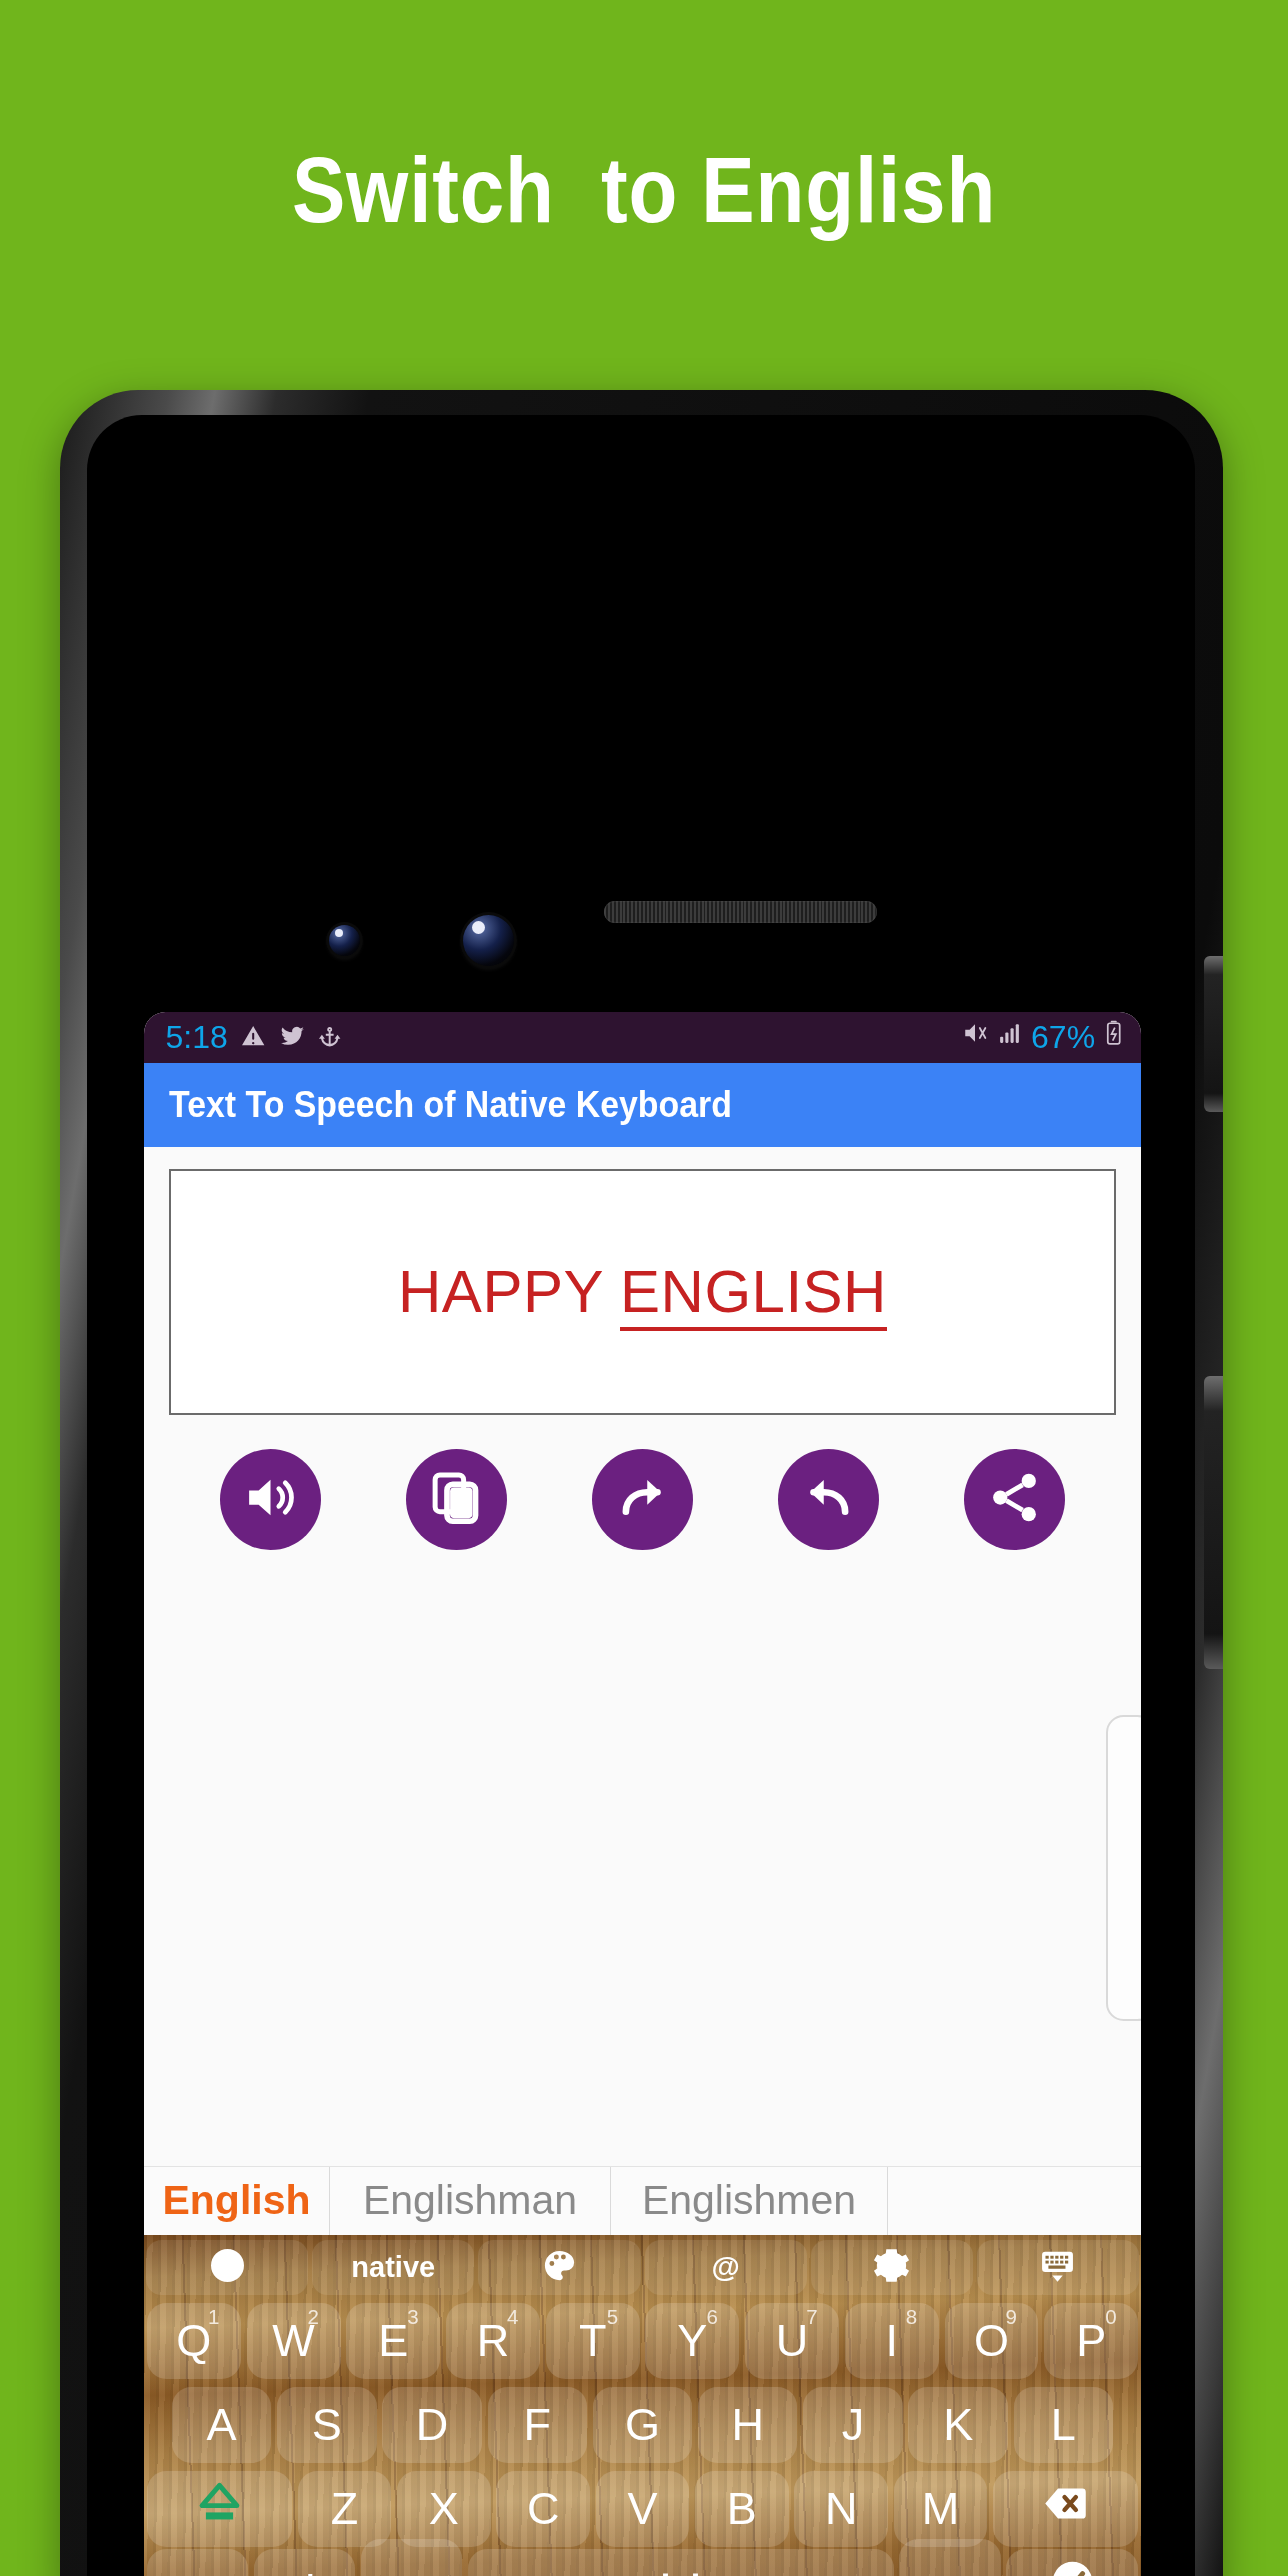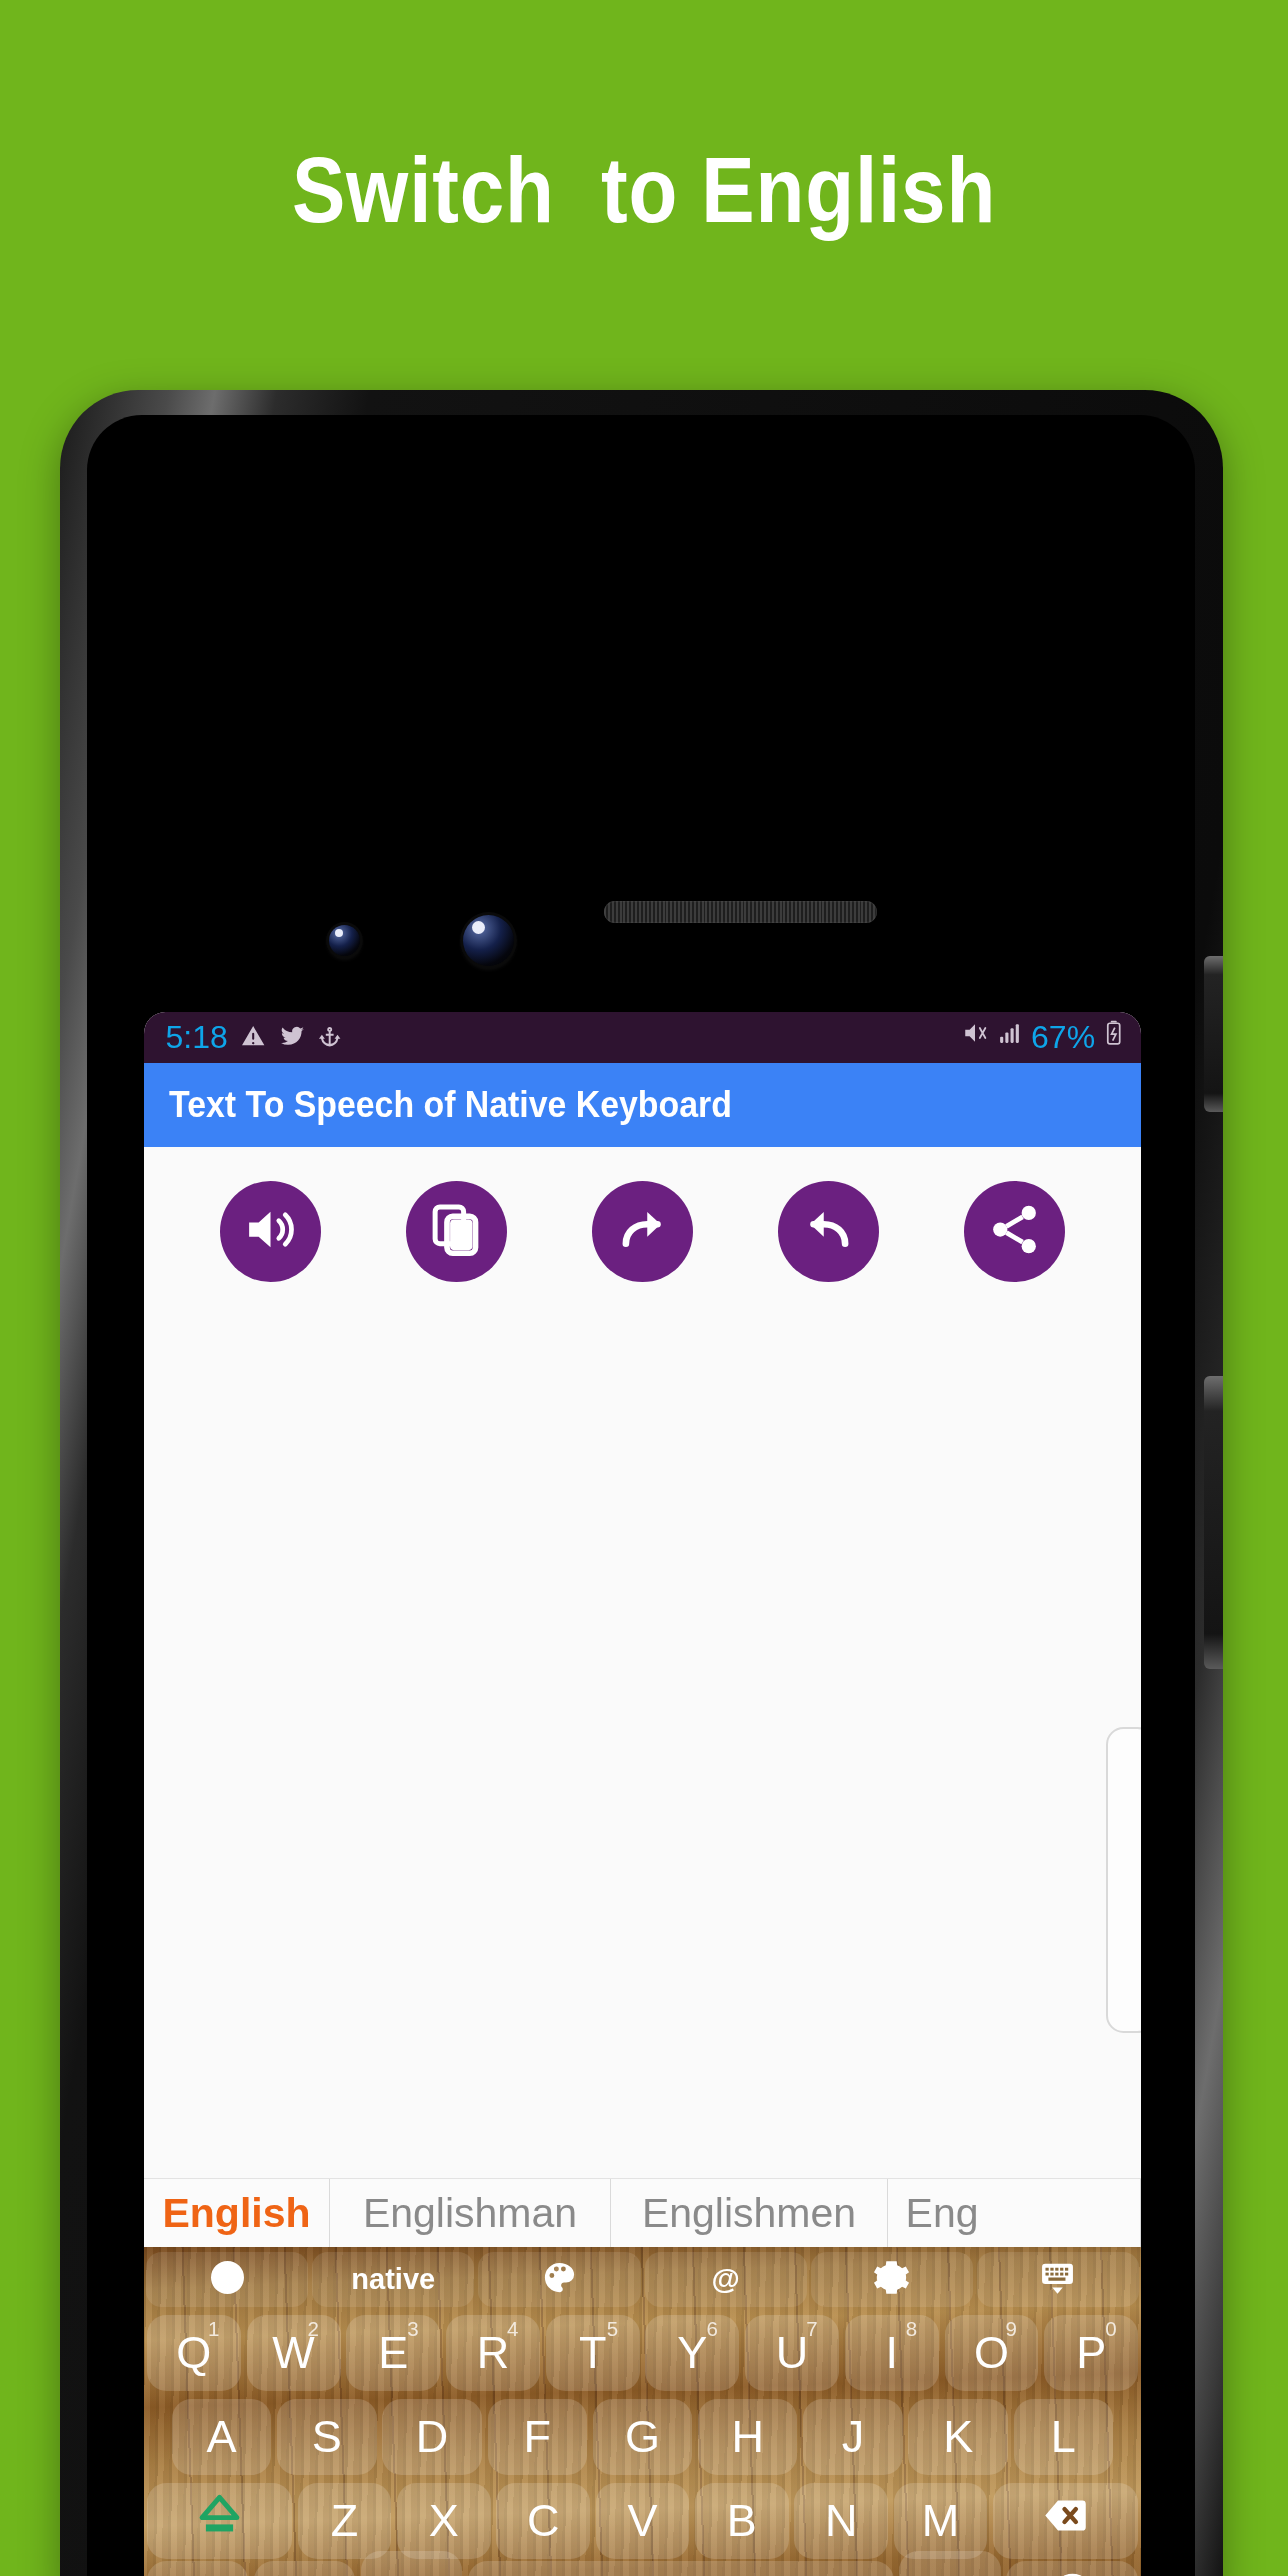--- a/index.html
+++ b/index.html
@@ -266,20 +266,25 @@
           </span>
         </div>
       </div>
 
       <div id="app-bar">
         <div id="app-title">Text To Speech of Native Keyboard</div>
       </div>
 
       <div id="content">
 
+        <div id="text-box">
+          <div id="text-value">
+            <span>HAPPY </span><span class="underlined">ENGLISH</span>
+          </div>
+        </div>
 
         <div id="action-row">
           <div class="action-btn">
             <span>
               <svg viewBox="0 0 24 24">
                   <path d="M3 9v6h4l5 4.5V4.5L7 9H3z"></path>
                   <path d="M15.5 8.3a5 5 0 0 1 0 7.4" fill="none" stroke="#fff" stroke-width="2" stroke-linecap="round"></path>
                   <path d="M18.2 5.8a8.6 8.6 0 0 1 0 12.4" fill="none" stroke="#fff" stroke-width="2" stroke-linecap="round"></path>
                 </svg>
             </span>
@@ -320,21 +325,20 @@
             </span>
           </div>
         </div>
 
         <div id="side-panel"></div>
 
         <div id="suggestion-bar">
           <div class="suggestion active">English</div>
           <div class="suggestion s2">Englishman</div>
           <div class="suggestion s3">Englishmen</div>
-          <div class="suggestion s4">Eng</div>
         </div>
 
         <div id="keyboard">
 
           <div class="kb-row" id="kb-tools">
             <div class="tool-key">
               <span>
                 <svg viewBox="0 0 24 24" fill="none" stroke="#fff" stroke-width="1.9">
                     <circle cx="12" cy="12" r="9.2"></circle>
                     <circle cx="8.7" cy="9.5" r="1.1" fill="#fff" stroke="none"></circle>

